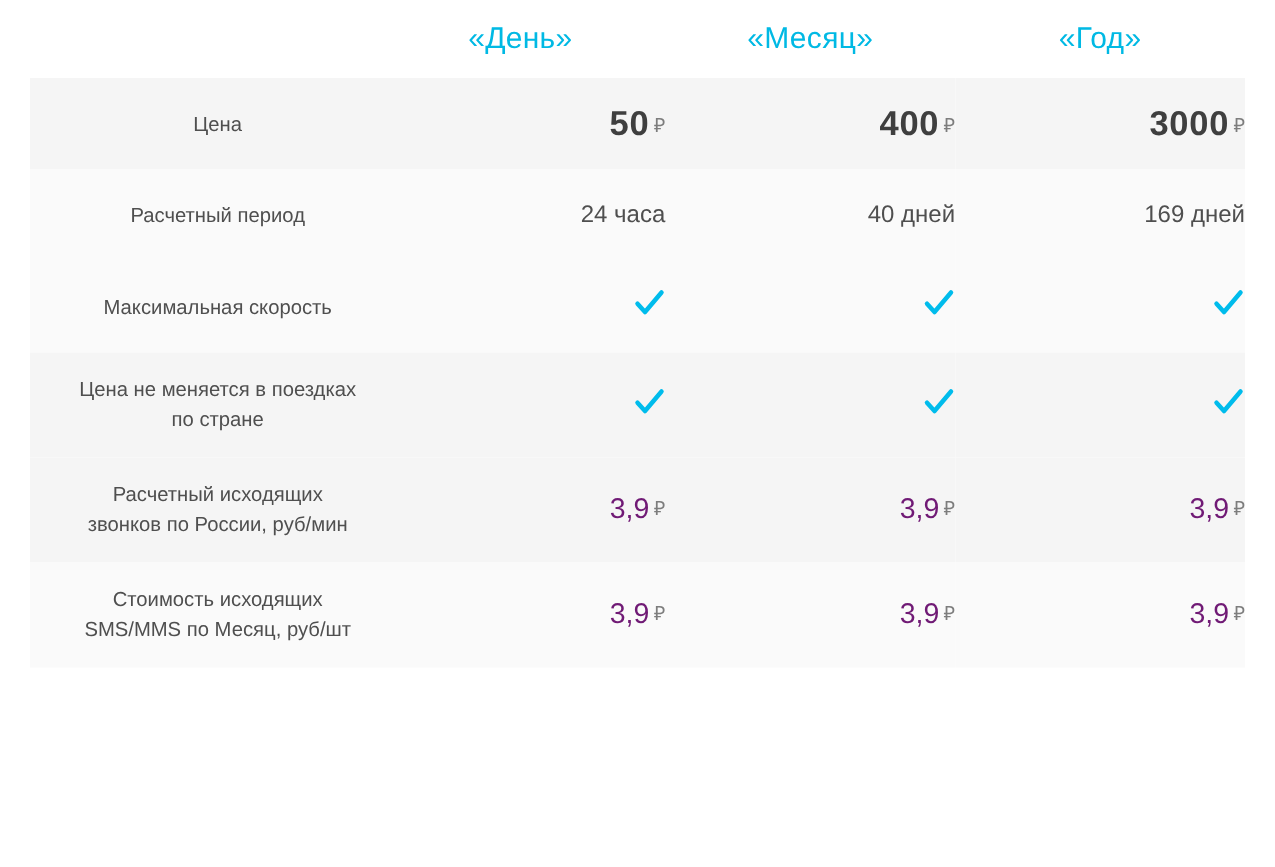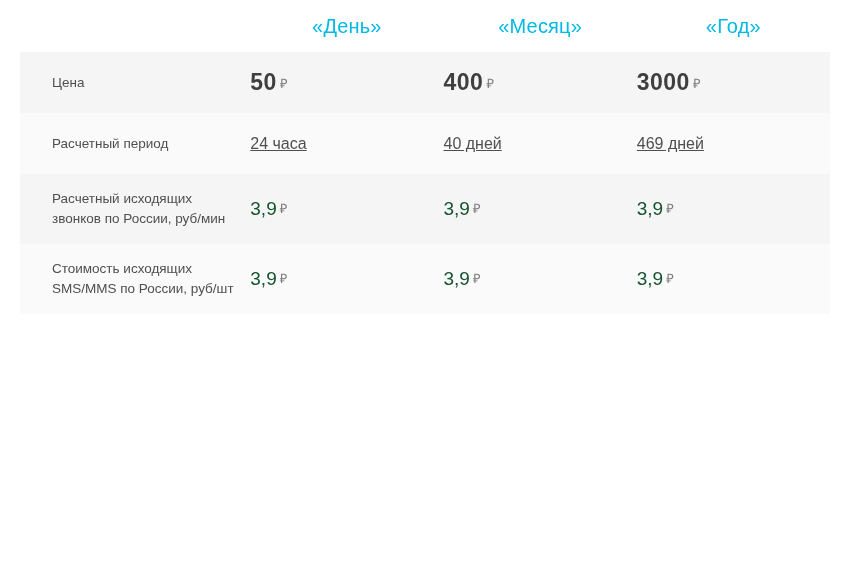--- a/index.html
+++ b/index.html
@@ -43,52 +43,52 @@
     letter-spacing: 0.2px;
   }
   tbody tr.row-even td { background: #f5f5f5; }
   tbody tr.row-odd  td { background: #fafafa; }
 
   tbody td {
     padding: 0;
     vertical-align: middle;
     height: 61px;
     border: none;
+    text-align: center;
   }
   td.feature {
     padding-left: 32px;
     padding-right: 12px;
     font-size: 13.5px;
     color: #4f4f4f;
     line-height: 1.45;
   }
   td.value {
-    text-align: left;
+    text-align: right;
   }
   .price {
     font-size: 23px;
     font-weight: bold;
     color: #3f3f3f;
     letter-spacing: 0.5px;
   }
   .rub {
     font-size: 13px;
     font-weight: normal;
     color: #7d7d7d;
     margin-left: 3px;
     vertical-align: 2px;
   }
   .period {
     font-size: 16px;
     color: #4f4f4f;
-    text-decoration: underline;
   }
   .rate {
     font-size: 19px;
-    color: #14532d;
+    color: #701a75;
   }
   .check {
     display: inline-block;
     width: 22px;
     height: 22px;
     line-height: 22px;
   }
   .cross {
     display: inline-block;
     width: 18px;
@@ -139,43 +139,91 @@
 
       <tr class="row-odd">
         <td class="feature">Расчетный период</td>
         <td class="value">
           <span class="period">24 часа</span>
         </td>
         <td class="value">
           <span class="period">40 дней</span>
         </td>
         <td class="value">
-          <span class="period">469 дней</span>
-        </td>
-      </tr>
-
-
-
+          <span class="period">169 дней</span>
+        </td>
+      </tr>
+
+
+      <tr class="row-odd">
+        <td class="feature">Максимальная скорость</td>
+        <td class="value">
+          <span class="check">
+            <svg width="22" height="22" viewBox="0 0 22 22">
+                <path d="M3 11.5 L8 17 L19 4" fill="none" stroke="#00bcec" stroke-width="3" stroke-linecap="round" stroke-linejoin="round"></path>
+              </svg>
+          </span>
+        </td>
+        <td class="value">
+          <span class="check">
+            <svg width="22" height="22" viewBox="0 0 22 22">
+                <path d="M3 11.5 L8 17 L19 4" fill="none" stroke="#00bcec" stroke-width="3" stroke-linecap="round" stroke-linejoin="round"></path>
+              </svg>
+          </span>
+        </td>
+        <td class="value">
+          <span class="check">
+            <svg width="22" height="22" viewBox="0 0 22 22">
+                <path d="M3 11.5 L8 17 L19 4" fill="none" stroke="#00bcec" stroke-width="3" stroke-linecap="round" stroke-linejoin="round"></path>
+              </svg>
+          </span>
+        </td>
+      </tr>
+
+      <tr class="row-even">
+        <td class="feature tall">Цена не меняется в поездках по стране</td>
+        <td class="value tall">
+          <span class="check">
+            <svg width="22" height="22" viewBox="0 0 22 22">
+                <path d="M3 11.5 L8 17 L19 4" fill="none" stroke="#00bcec" stroke-width="3" stroke-linecap="round" stroke-linejoin="round"></path>
+              </svg>
+          </span>
+        </td>
+        <td class="value tall">
+          <span class="check">
+            <svg width="22" height="22" viewBox="0 0 22 22">
+                <path d="M3 11.5 L8 17 L19 4" fill="none" stroke="#00bcec" stroke-width="3" stroke-linecap="round" stroke-linejoin="round"></path>
+              </svg>
+          </span>
+        </td>
+        <td class="value tall">
+          <span class="check">
+            <svg width="22" height="22" viewBox="0 0 22 22">
+                <path d="M3 11.5 L8 17 L19 4" fill="none" stroke="#00bcec" stroke-width="3" stroke-linecap="round" stroke-linejoin="round"></path>
+              </svg>
+          </span>
+        </td>
+      </tr>
 
 
       <tr class="row-even">
         <td class="feature tall">Расчетный исходящих звонков по России, руб/мин</td>
         <td class="value tall">
           <span class="rate">3,9</span><span class="rub">₽</span>
         </td>
         <td class="value tall">
           <span class="rate">3,9</span><span class="rub">₽</span>
         </td>
         <td class="value tall">
           <span class="rate">3,9</span><span class="rub">₽</span>
         </td>
       </tr>
 
       <tr class="row-odd">
-        <td class="feature tall">Стоимость исходящих SMS/MMS по России, руб/шт</td>
+        <td class="feature tall">Стоимость исходящих SMS/MMS по Месяц, руб/шт</td>
         <td class="value tall">
           <span class="rate">3,9</span><span class="rub">₽</span>
         </td>
         <td class="value tall">
           <span class="rate">3,9</span><span class="rub">₽</span>
         </td>
         <td class="value tall">
           <span class="rate">3,9</span><span class="rub">₽</span>
         </td>
       </tr>

